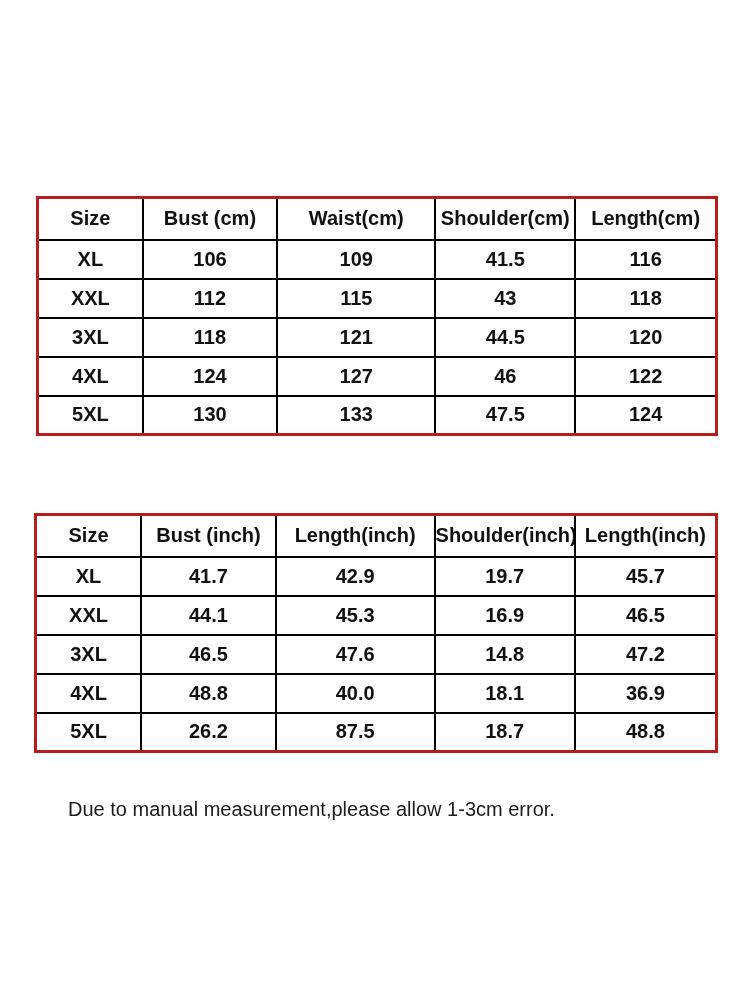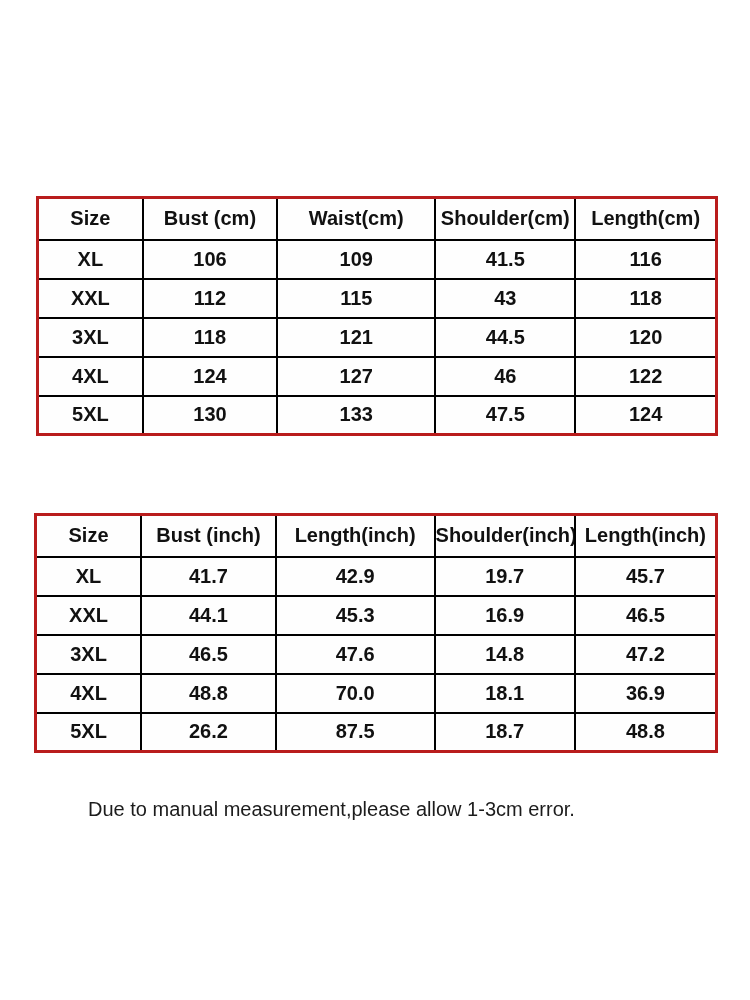--- a/index.html
+++ b/index.html
@@ -45,21 +45,20 @@
     white-space: nowrap;
   }
   .size-table thead tr { height: 42px; }
   .size-table tbody tr { height: 39px; }
   .note {
     position: absolute;
     left: 68px; top: 798px;
     font-size: 20px;
     font-weight: 400;
     color: #1c1c1c;
-    margin-left: 20px;
   }
 </style>
 </head>
 <body>
 
 <div class="page">
 
 
   <table class="size-table" id="table-cm">
     <colgroup>
@@ -152,21 +151,21 @@
       <tr>
         <td>3XL</td>
         <td>46.5</td>
         <td>47.6</td>
         <td>14.8</td>
         <td>47.2</td>
       </tr>
       <tr>
         <td>4XL</td>
         <td>48.8</td>
-        <td>70.0</td>
+        <td>40.0</td>
         <td>18.1</td>
         <td>36.9</td>
       </tr>
       <tr>
         <td>5XL</td>
         <td>26.2</td>
         <td>87.5</td>
         <td>18.7</td>
         <td>48.8</td>
       </tr>

